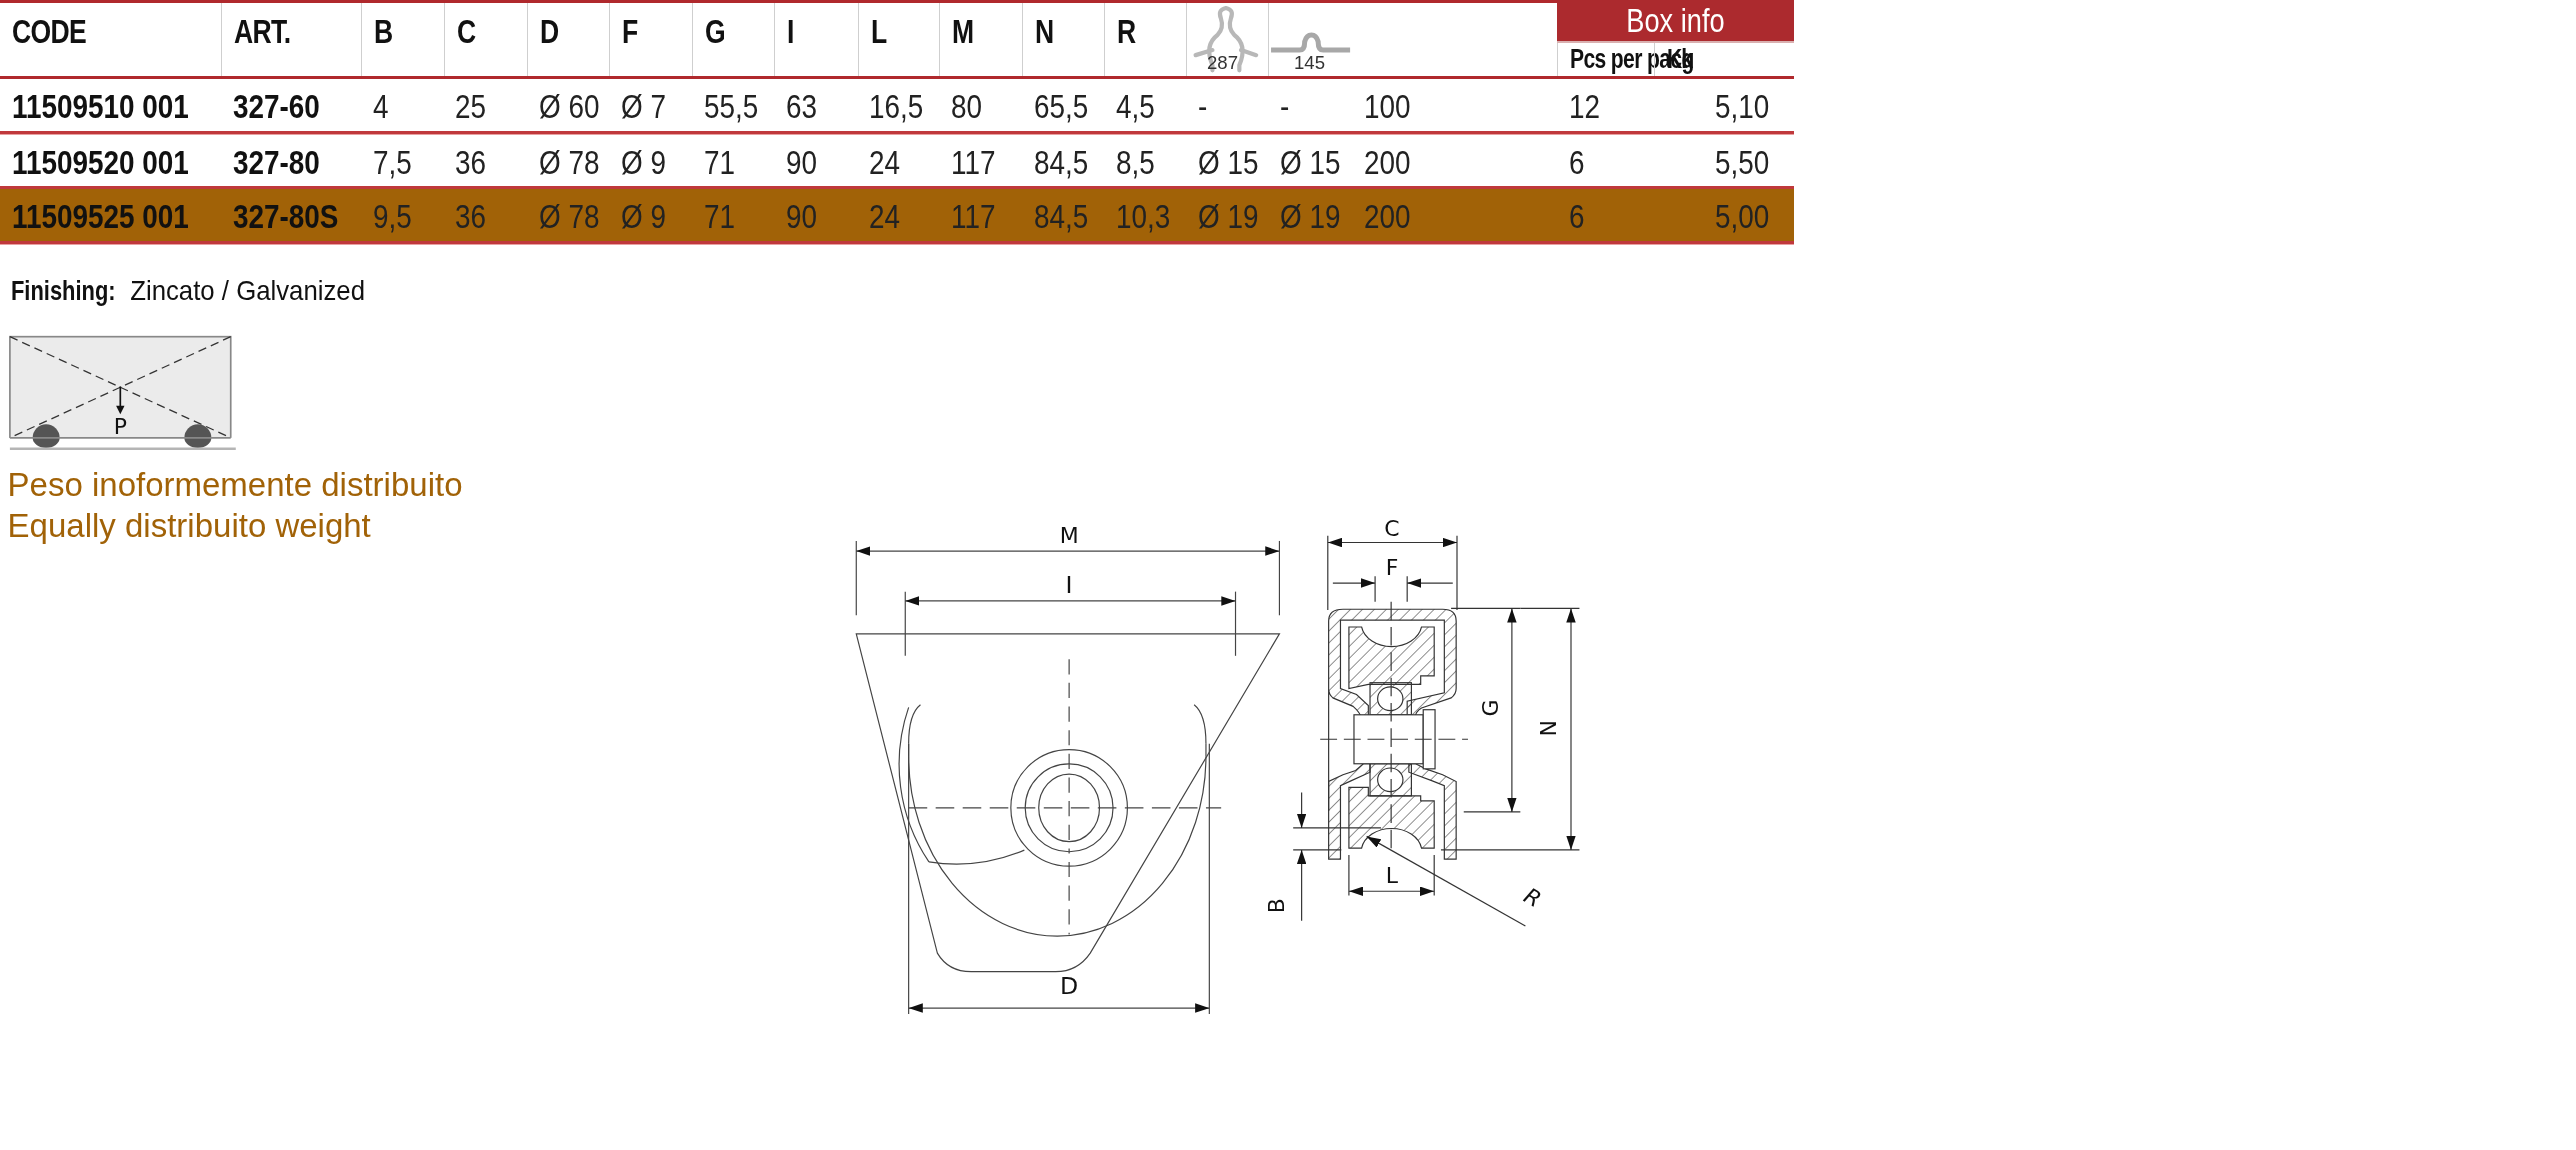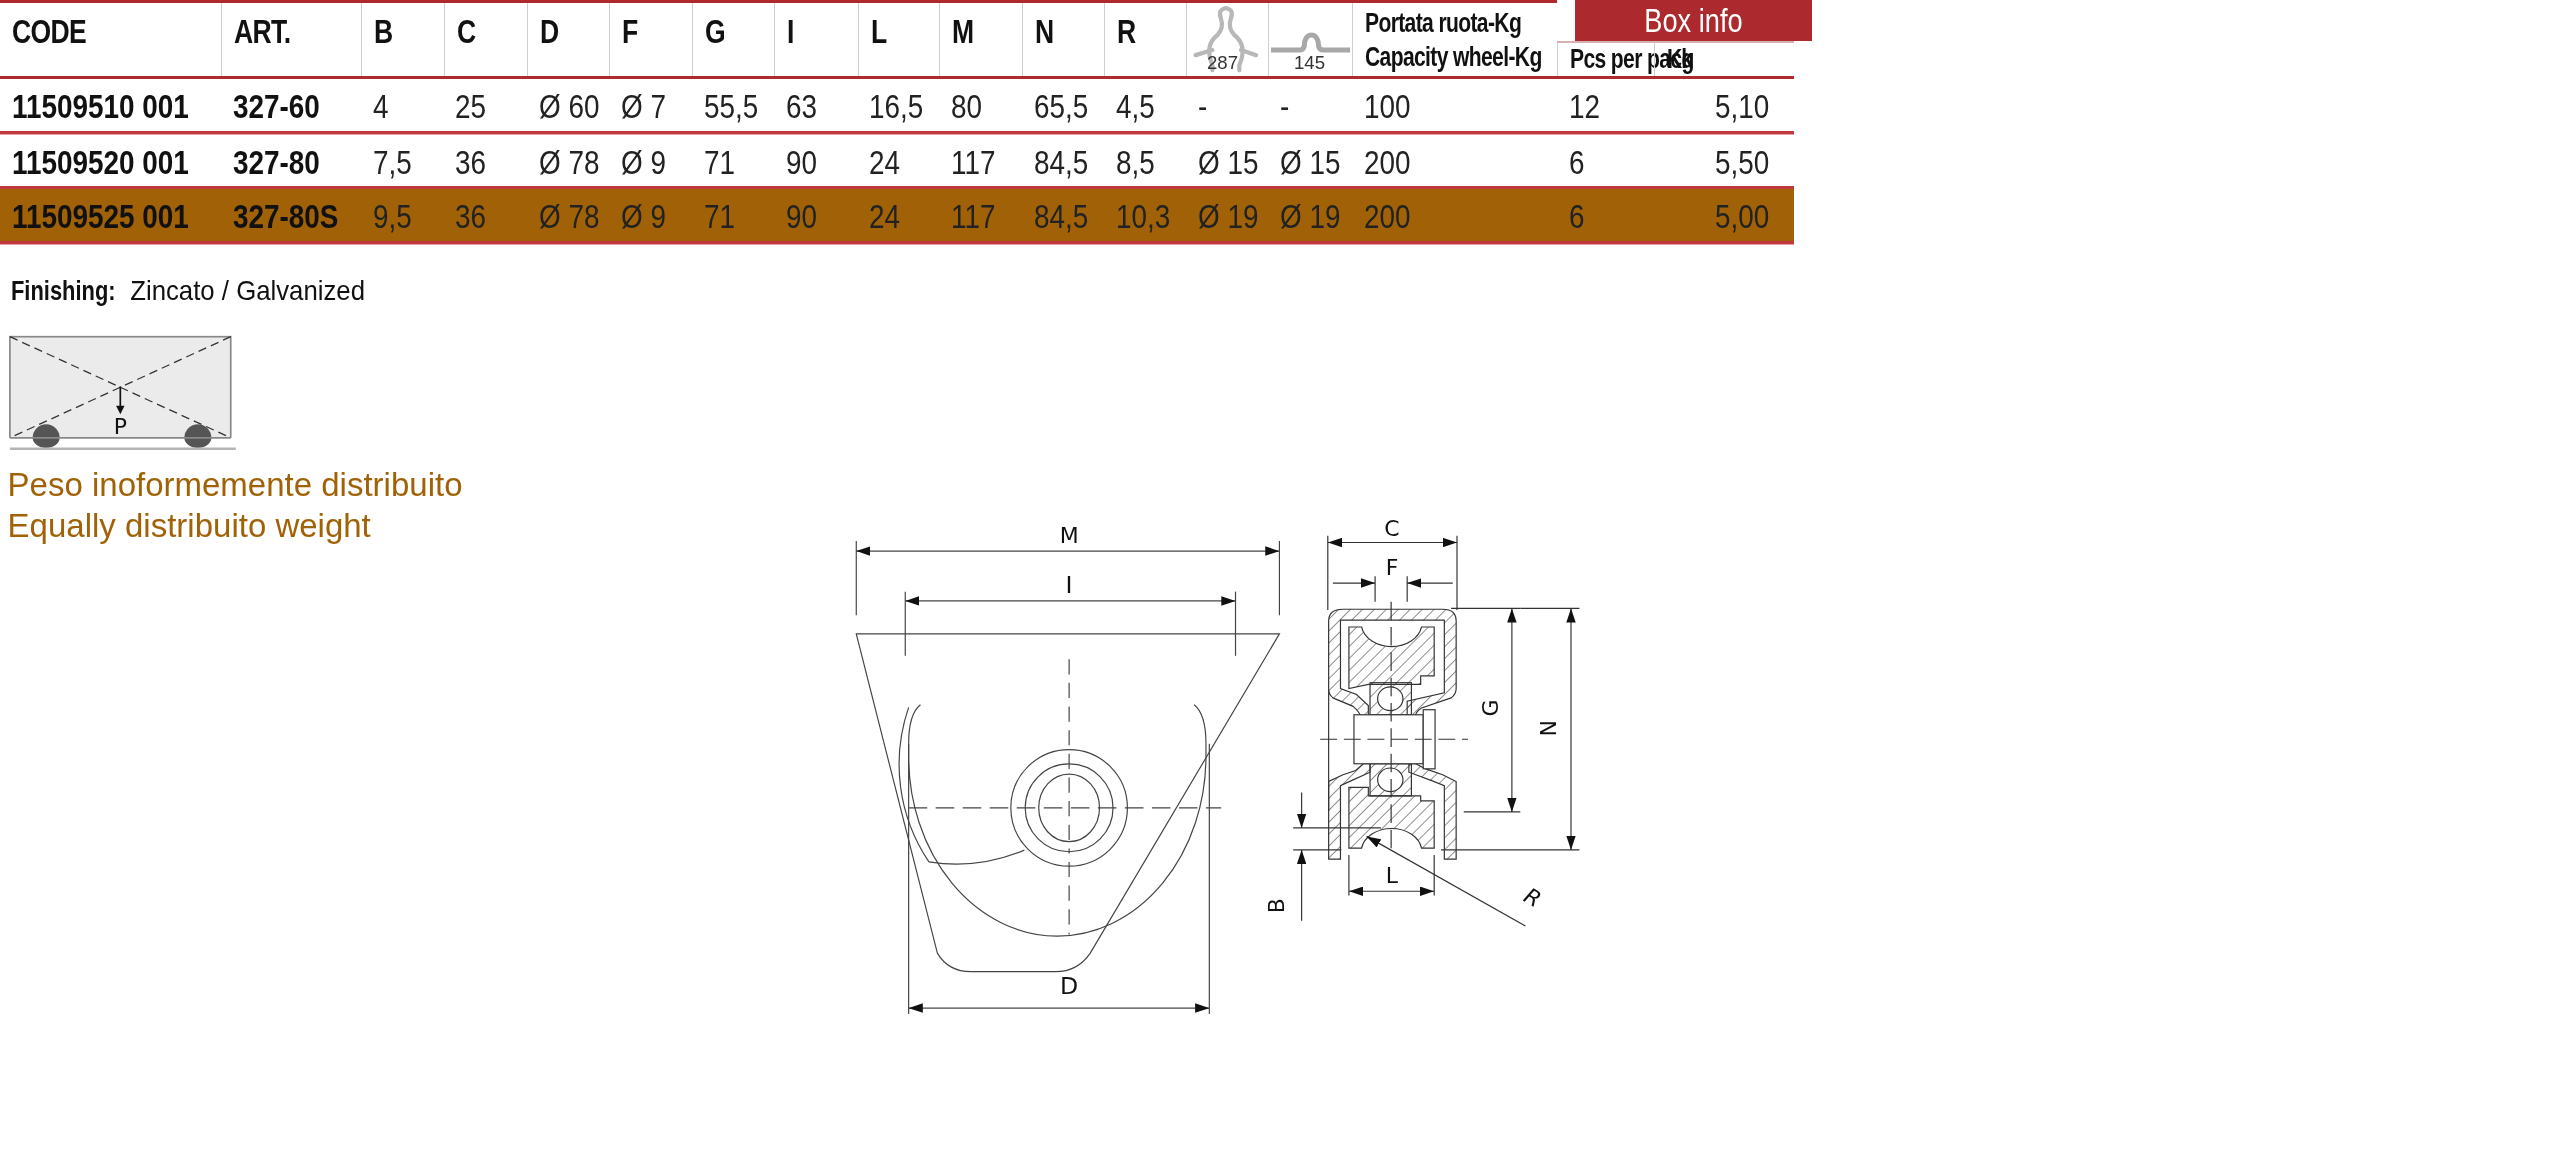--- a/index.html
+++ b/index.html
@@ -7,21 +7,21 @@
          font-family:"Liberation Sans", "DejaVu Sans", sans-serif; color:#111; }
   .tbl { position:absolute; left:0; top:0; width:1794px; }
   .top-rule { position:absolute; left:0; top:0; width:1557px; height:3.4px; background:#b0292d; }
   .hdr { position:absolute; left:0; top:0; height:78px; width:1794px; }
   .hcell { position:absolute; top:3.4px; height:74px; border-left:1.7px solid #cfcfcf; box-sizing:border-box; }
   .hcell.first { border-left:none; }
   .hcell .lbl { position:absolute; left:12px; top:8.4px; font-size:34px; font-weight:bold;
                 transform:scaleX(0.78); transform-origin:left top; letter-spacing:-0.8px; }
   .hdr-rule { position:absolute; left:0; top:76px; width:1794px; height:3.4px; background:#b0292d; }
   .boxinfo { position:absolute; left:1557px; top:0; width:237px; height:41px; background:#ac2a2e;
-             color:#fff; font-size:34px; text-align:center; line-height:41px;margin-left:18px; }
+             color:#fff; font-size:34px; text-align:center; line-height:41px; }
   .boxinfo span { display:inline-block; transform:scaleX(0.8); }
   .subh { position:absolute; top:42px; height:35px; font-size:27px; font-weight:bold;
           border-left:1.7px solid #cfcfcf; box-sizing:border-box; }
   .subh span { position:absolute; left:12px; top:1.7px; transform:scaleX(0.78); transform-origin:left top; white-space:nowrap; letter-spacing:-0.8px;}
   .cap { position:absolute; left:1352px; top:3.4px; width:205px; height:74px; border-left:1.7px solid #cfcfcf; box-sizing:border-box; font-weight:bold; font-size:27px;}
   .cap div { position:absolute; left:12px; white-space:nowrap; transform:scaleX(0.78); transform-origin:left top; letter-spacing:-0.8px;}
   .iconcell { position:absolute; top:3.4px; height:74px; border-left:1.7px solid #cfcfcf; box-sizing:border-box; }
   .iconcell .num { position:absolute; font-size:18.6px; color:#333;text-align:center; }
   .row { position:absolute; left:0; width:1794px; height:53px; }
   .row.alt { background:#a16207; }
@@ -86,24 +86,20 @@
       <span class="num" style="left:20px;top:49px">287</span>
     </div>
 
     <div class="iconcell" style="left:1268px;width:84px">
       <svg width="84" height="74" viewBox="0 0 99 88">
         <path d="M2 56 L36 56 Q42 56 42 46 Q44 38 50 38 Q56 38 58 46 Q58 56 64 56 L96 56" fill="none" stroke="#a8a8a8" stroke-width="6"></path>
       </svg>
       <span class="num" style="left:25px;top:49px">145</span>
     </div>
 
-    <div class="cap">
-      <div style="top:5px">Portata ruota-Kg</div>
-      <div style="top:39px">Capacity wheel-Kg</div>
-    </div>
 
     <div class="boxinfo"><span>Box info</span></div>
     <div class="subh" style="left:1557px;width:146px">
         <span>Pcs per pack</span>
       </div>
     <div class="subh" style="left:1654px;width:90px">
         <span>Kg</span>
       </div>
     <div style="position:absolute;left:1557px;top:41px;width:237px;height:1.7px;background:#d9b0b0"></div>
   </div>

